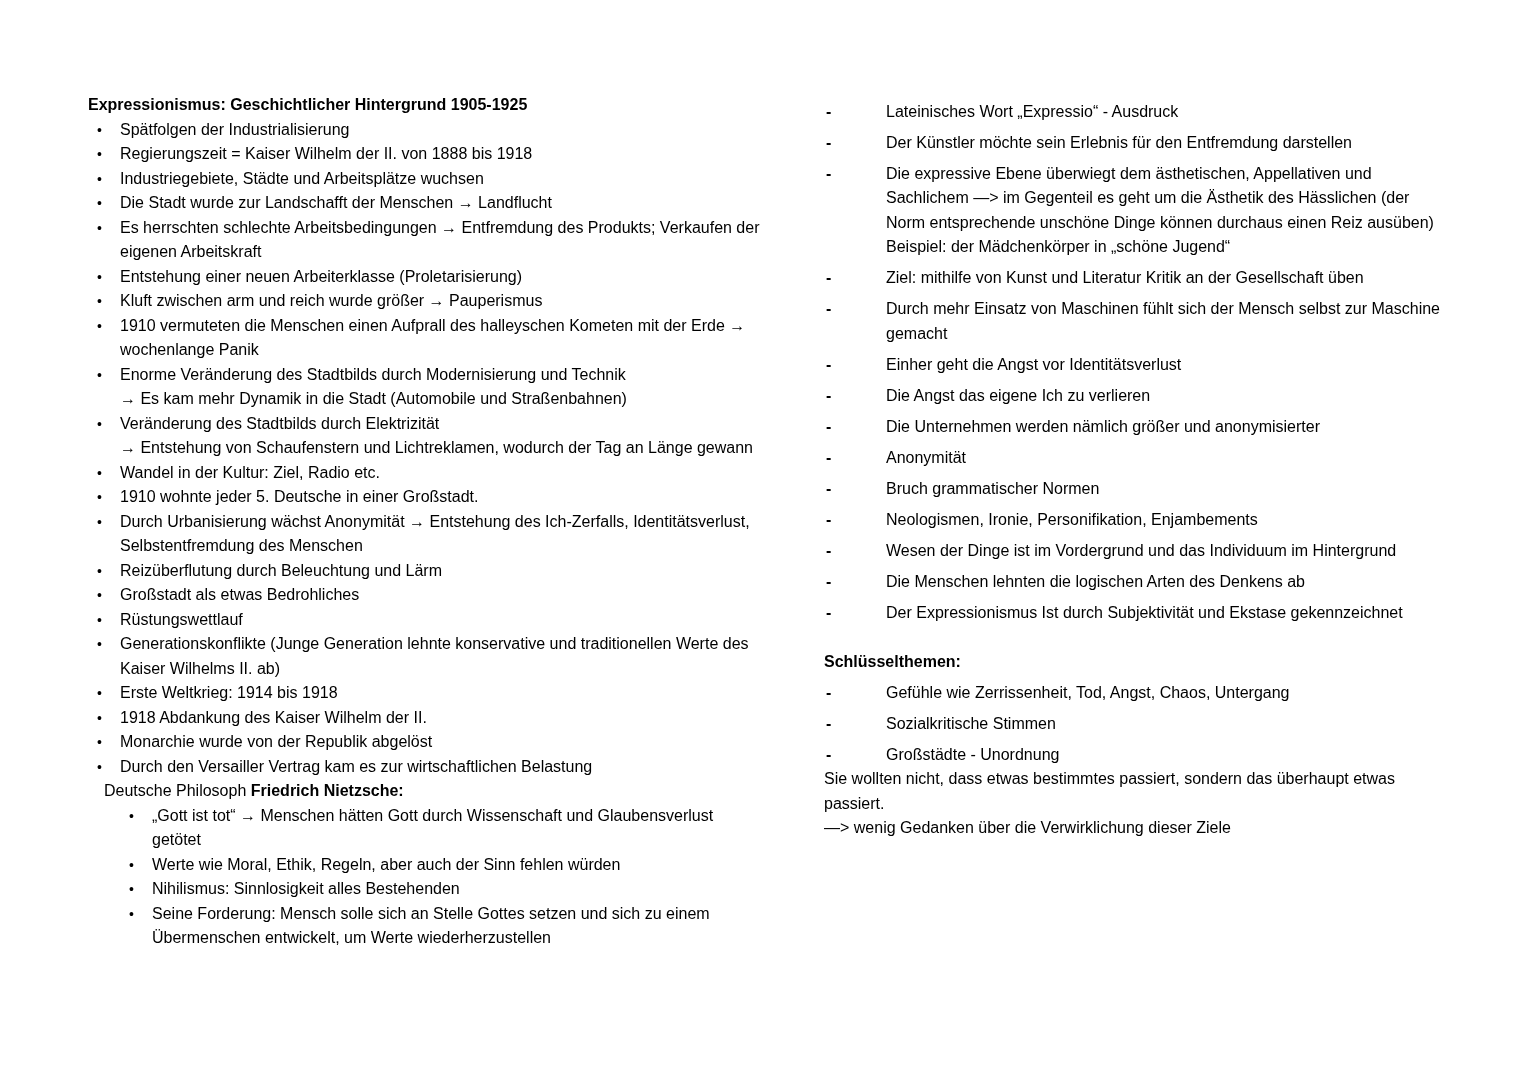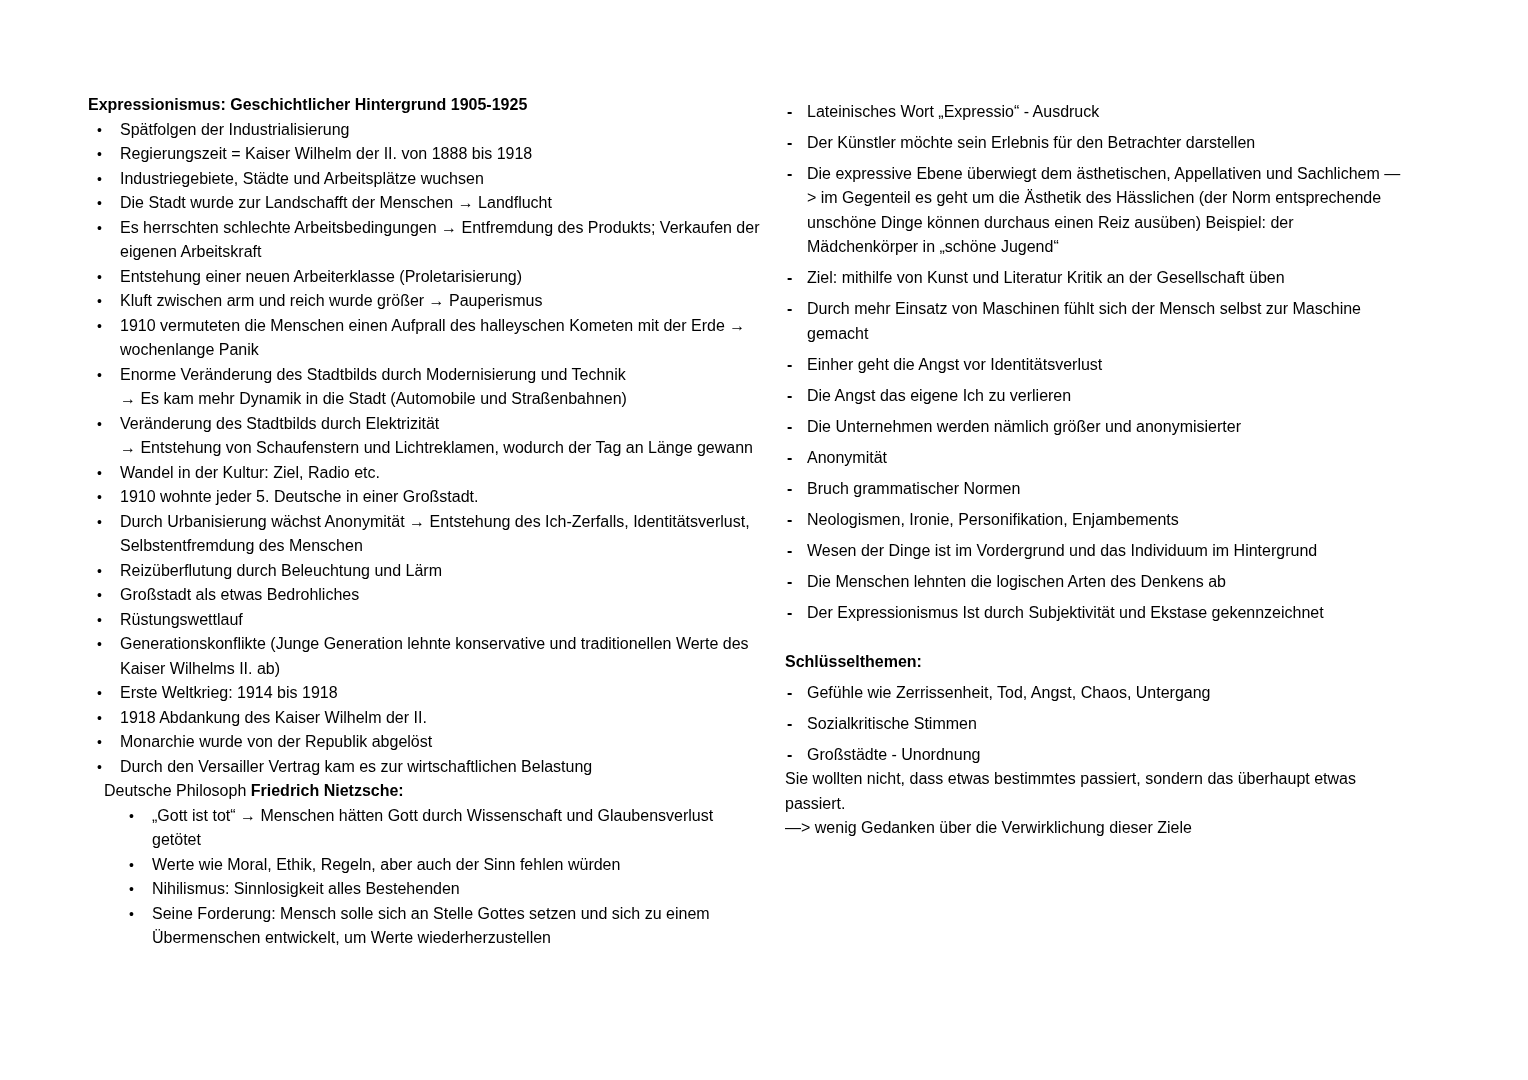--- a/index.html
+++ b/index.html
@@ -7,20 +7,21 @@
   body {
     width: 1528px;
     height: 1080px;
     font-family: "Liberation Sans", sans-serif;
     color: #000000;
     overflow: hidden;
   }
   .page {
     display: flex;
     padding: 93px 88px 0 88px;
+    gap: 39px;
   }
   .col-left  { width: 697px; flex: 0 0 auto; }
   .col-right { width: 620px; flex: 0 0 auto; }
 
   .heading {
     font-size: 16px;
     line-height: 24.5px;
     font-weight: bold;
     white-space: pre-wrap;
   }
@@ -46,21 +47,21 @@
   .txt {
     flex: 1 1 auto;
     white-space: pre-wrap;
     max-width: 660px;
   }
 
   .nested-list { margin-left: 32px; }
   .nested-list .txt { max-width: 600px; }
 
   .dash-list .li { margin-top: 6.5px; }
-  .dash-list .txt { max-width: 598px; }
+  .dash-list .txt { max-width: 598px; margin-left: 40px; }
 
   .inline-line {
     font-size: 16px;
     line-height: 24.5px;
     margin-left: 16px;
   }
   .bold { font-weight: bold; }
 
   .para {
     font-size: 16px;
@@ -216,21 +217,21 @@
 
     <div class="list dash-list">
 
         <div class="li">
           <span class="marker dash-marker">-</span>
           <span class="txt">Lateinisches Wort „Expressio“ - Ausdruck</span>
         </div>
 
         <div class="li">
           <span class="marker dash-marker">-</span>
-          <span class="txt">Der Künstler möchte sein Erlebnis für den Betrachter darstellen</span>
+          <span class="txt">Der Künstler möchte sein Erlebnis für den Entfremdung darstellen</span>
         </div>
 
         <div class="li">
           <span class="marker dash-marker">-</span>
           <span class="txt">Die expressive Ebene überwiegt dem ästhetischen, Appellativen und Sachlichem —&gt; im Gegenteil es geht um die Ästhetik des Hässlichen (der Norm entsprechende unschöne Dinge können durchaus einen Reiz ausüben) Beispiel: der Mädchenkörper in „schöne Jugend“</span>
         </div>
 
         <div class="li">
           <span class="marker dash-marker">-</span>
           <span class="txt">Ziel: mithilfe von Kunst und Literatur Kritik an der Gesellschaft üben</span>

